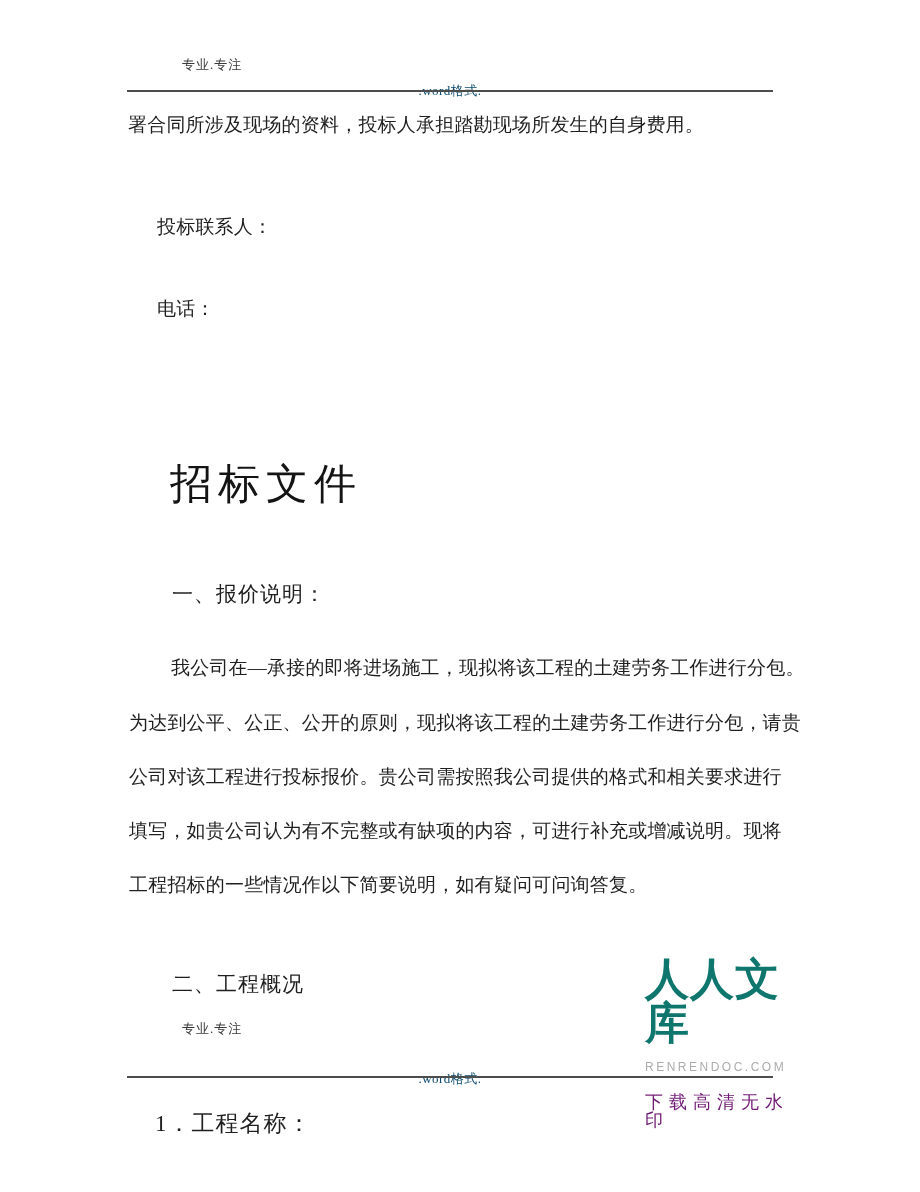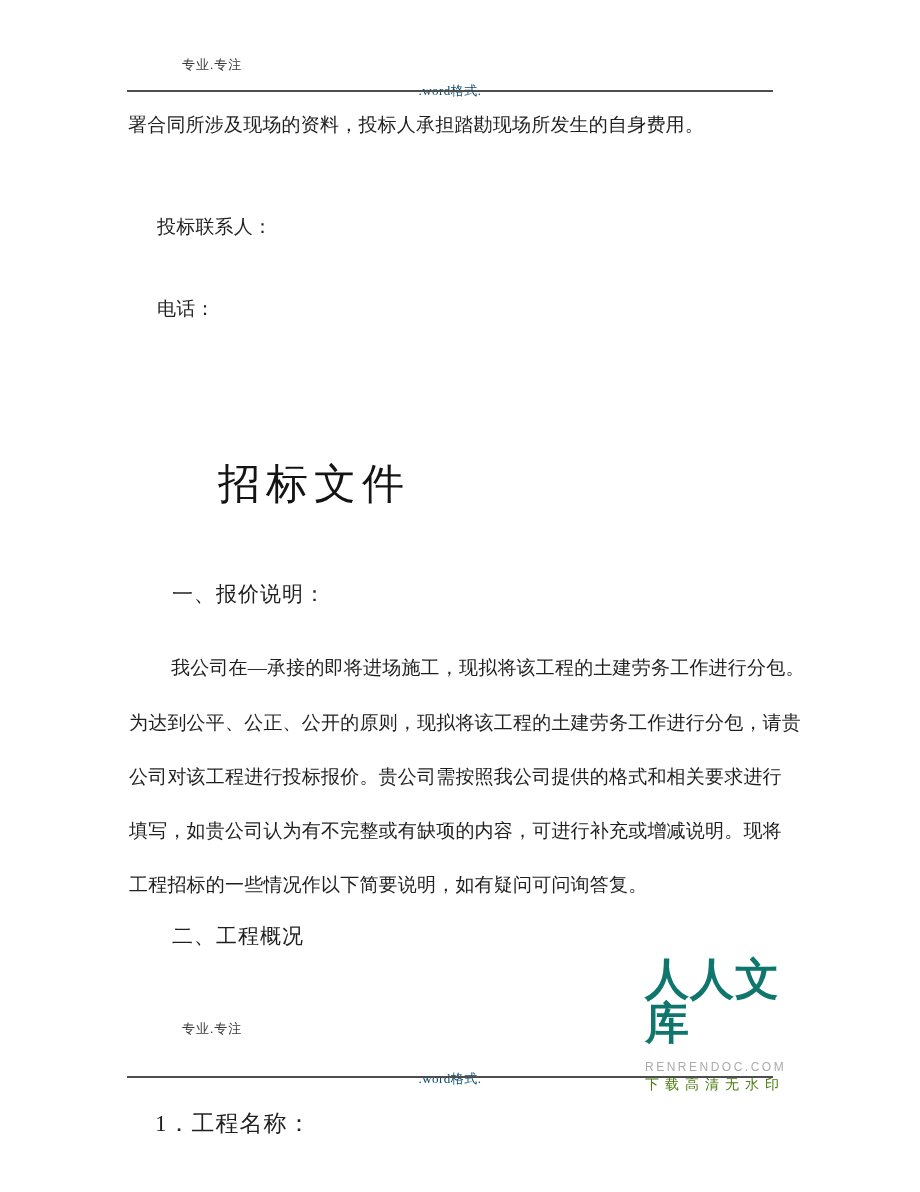--- a/index.html
+++ b/index.html
@@ -46,25 +46,24 @@
   .body-text { font-size: 19px; letter-spacing: 0.2px; }
   .intro-line   { top: 112px; left: 128px; }
   .contact-line { top: 214px; left: 157px; }
   .phone-line   { top: 296px; left: 157px; }
   .subtitle-line{ top: 367px; left: 172px; font-size: 24px; }
   .doc-title {
     top: 456px; left: 170px;
     font-size: 42px;
     letter-spacing: 6px;
     color: #141414;
-    margin-left: 48px;
   }
   .section-heading { font-size: 21px; letter-spacing: 1px; }
   .sec1-heading { top: 580px; left: 172px; }
-  .sec2-heading { top: 922px; left: 172px; }
+  .sec2-heading { top: 970px; left: 172px; }
   .para-line { font-size: 19px; letter-spacing: 0.2px; left: 129px; }
   .para-line.indent { left: 171px; }
   .pl0 { top: 655px; }
   .pl1 { top: 710px; }
   .pl2 { top: 764px; }
   .pl3 { top: 818px; }
   .pl4 { top: 872px; }
   .item-line { top: 1108px; left: 155px; font-size: 23px; letter-spacing: 1px; text-align: center; }
 
   .tagline.top      { top: 56px; }
@@ -91,24 +90,24 @@
     font-family: Liberation Serif, serif;
   }
   .wm-domain {
     margin-top: 15px;
     font-size: 12px;
     letter-spacing: 2.5px;
     color: #ababab;
     font-family: "Liberation Sans", "DejaVu Sans", sans-serif;
   }
   .wm-slogan {
-    margin-top: 4px;
-    font-size: 14px;
+    margin-top: 20px;
+    font-size: 18px;
     letter-spacing: 6px;
-    color: #4d7c0f;
+    color: #701a75;
     font-family: "Liberation Sans", "DejaVu Sans", sans-serif;
   }
 </style>
 </head>
 <body>
 
 <div class="page">
 
   <div class="abs tagline top">专业.专注</div>
   <div class="abs format-note top">.word格式.</div>

